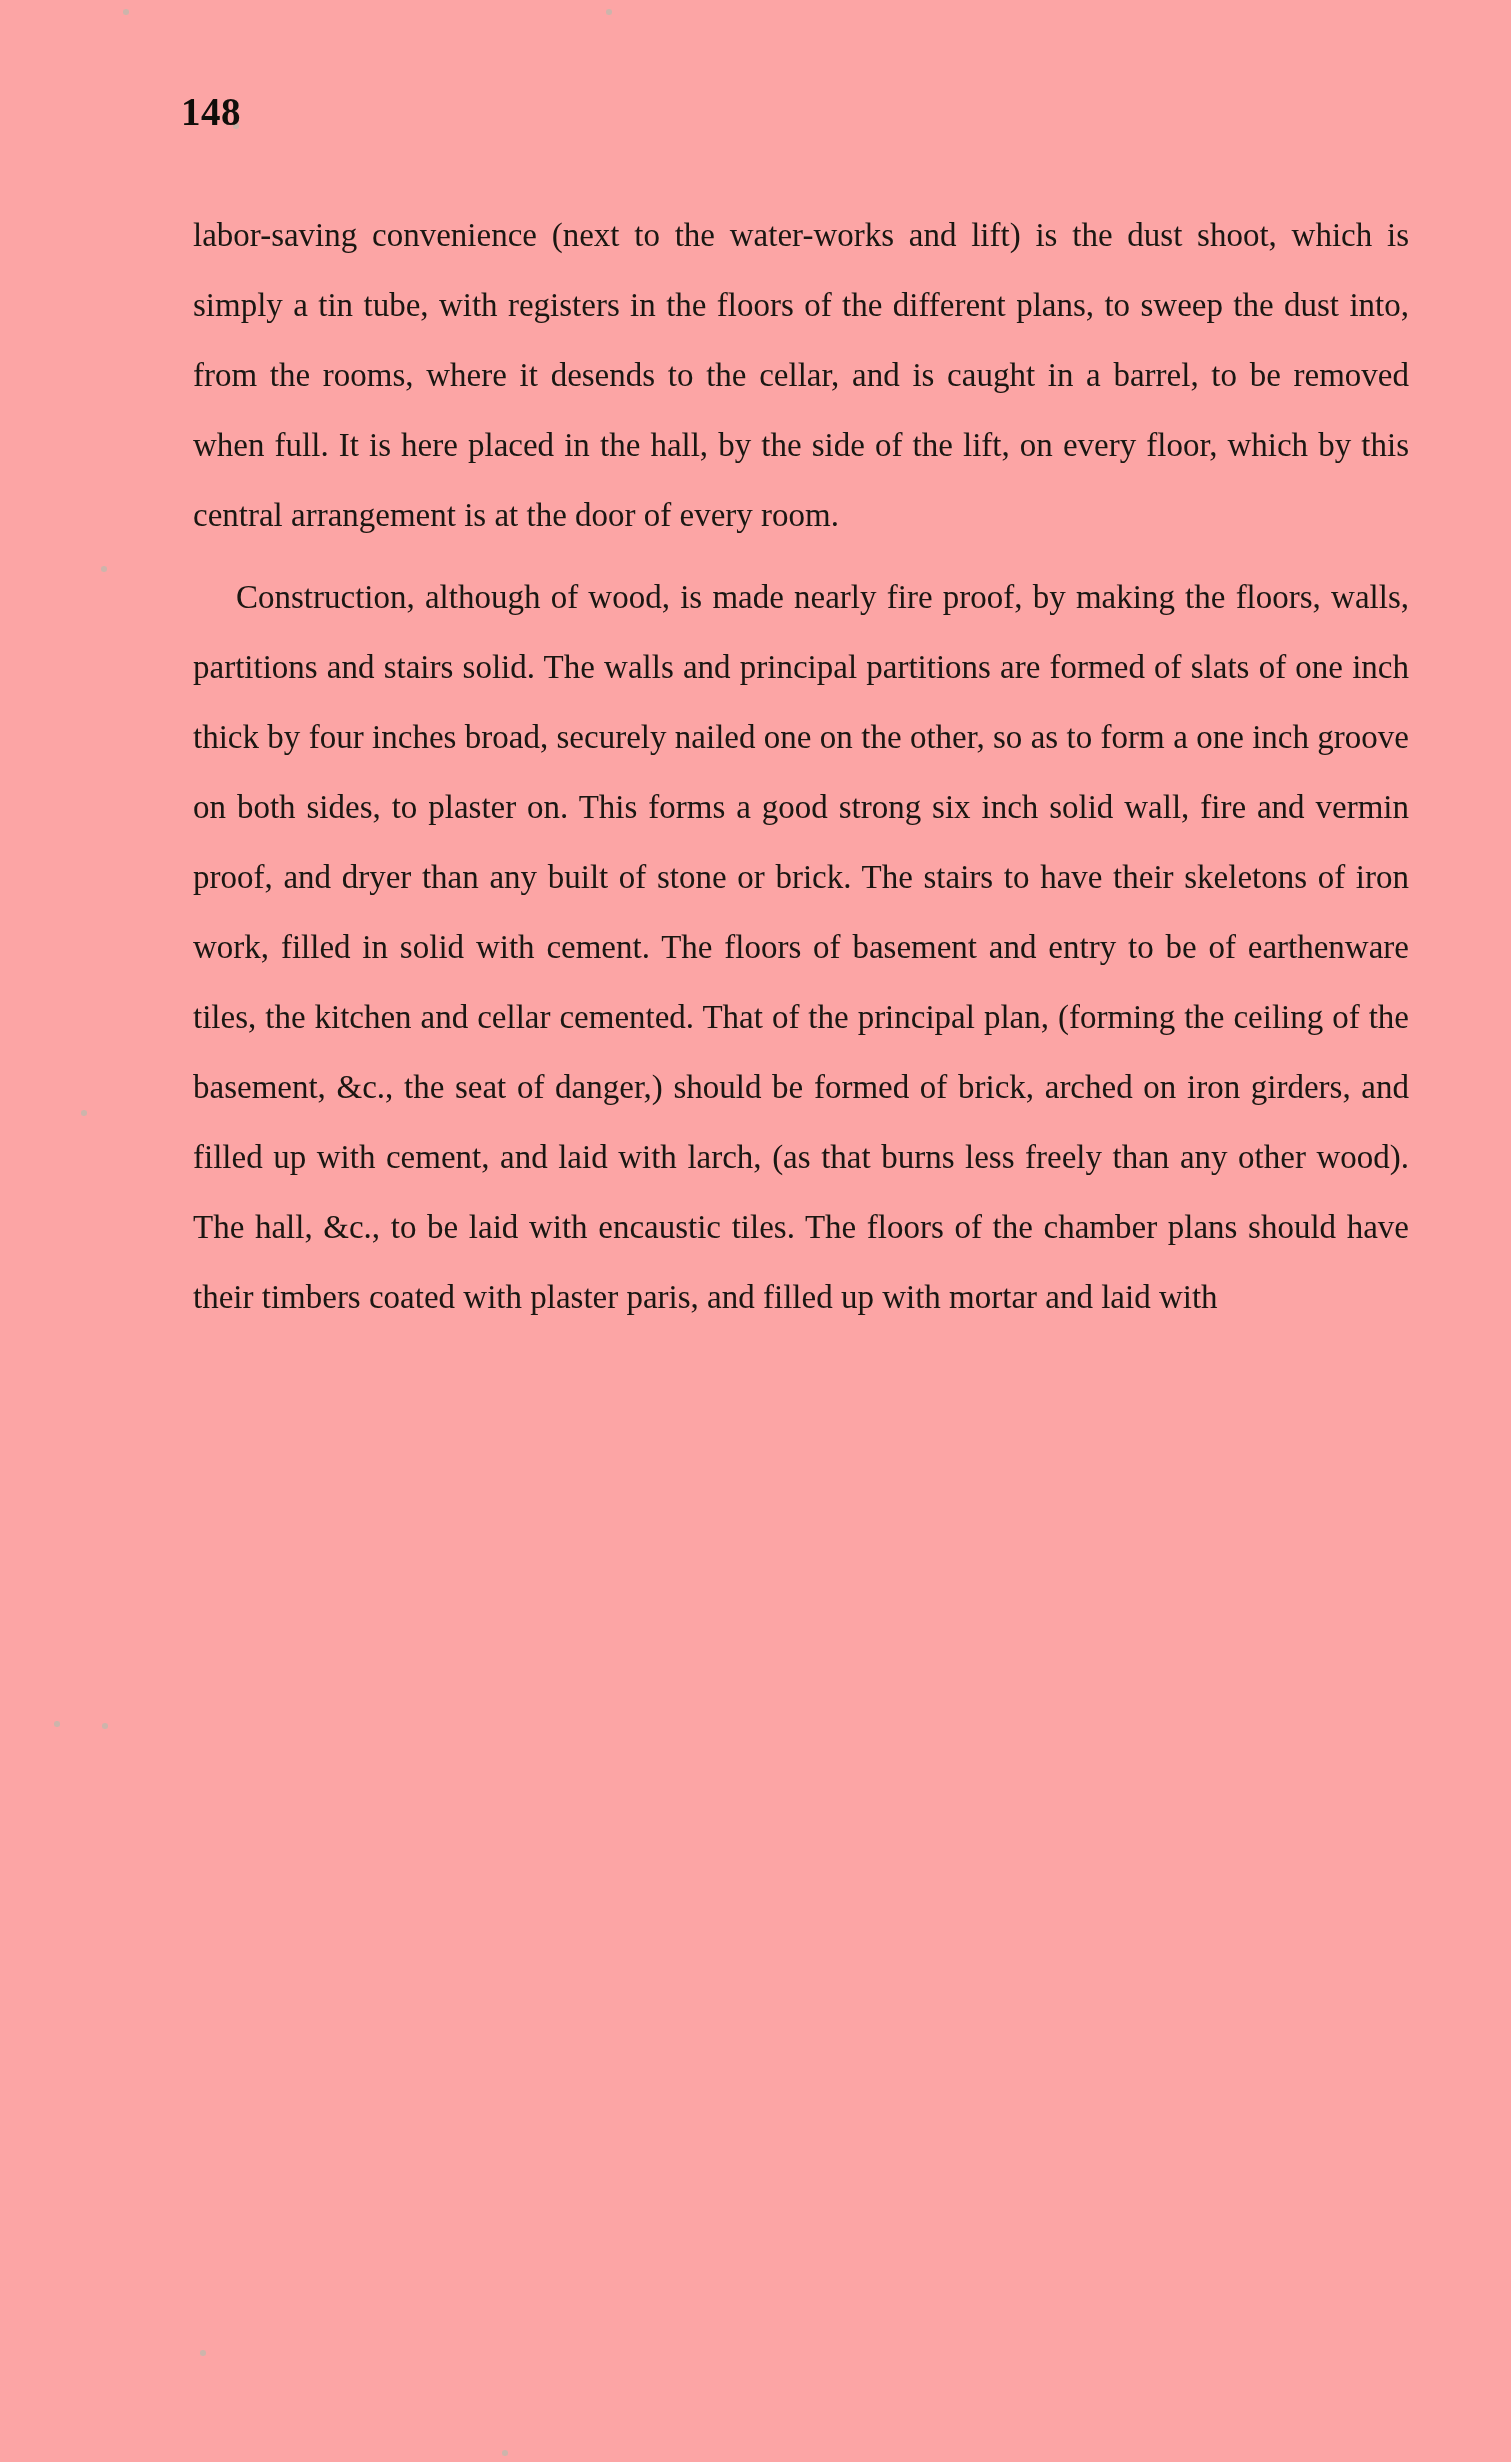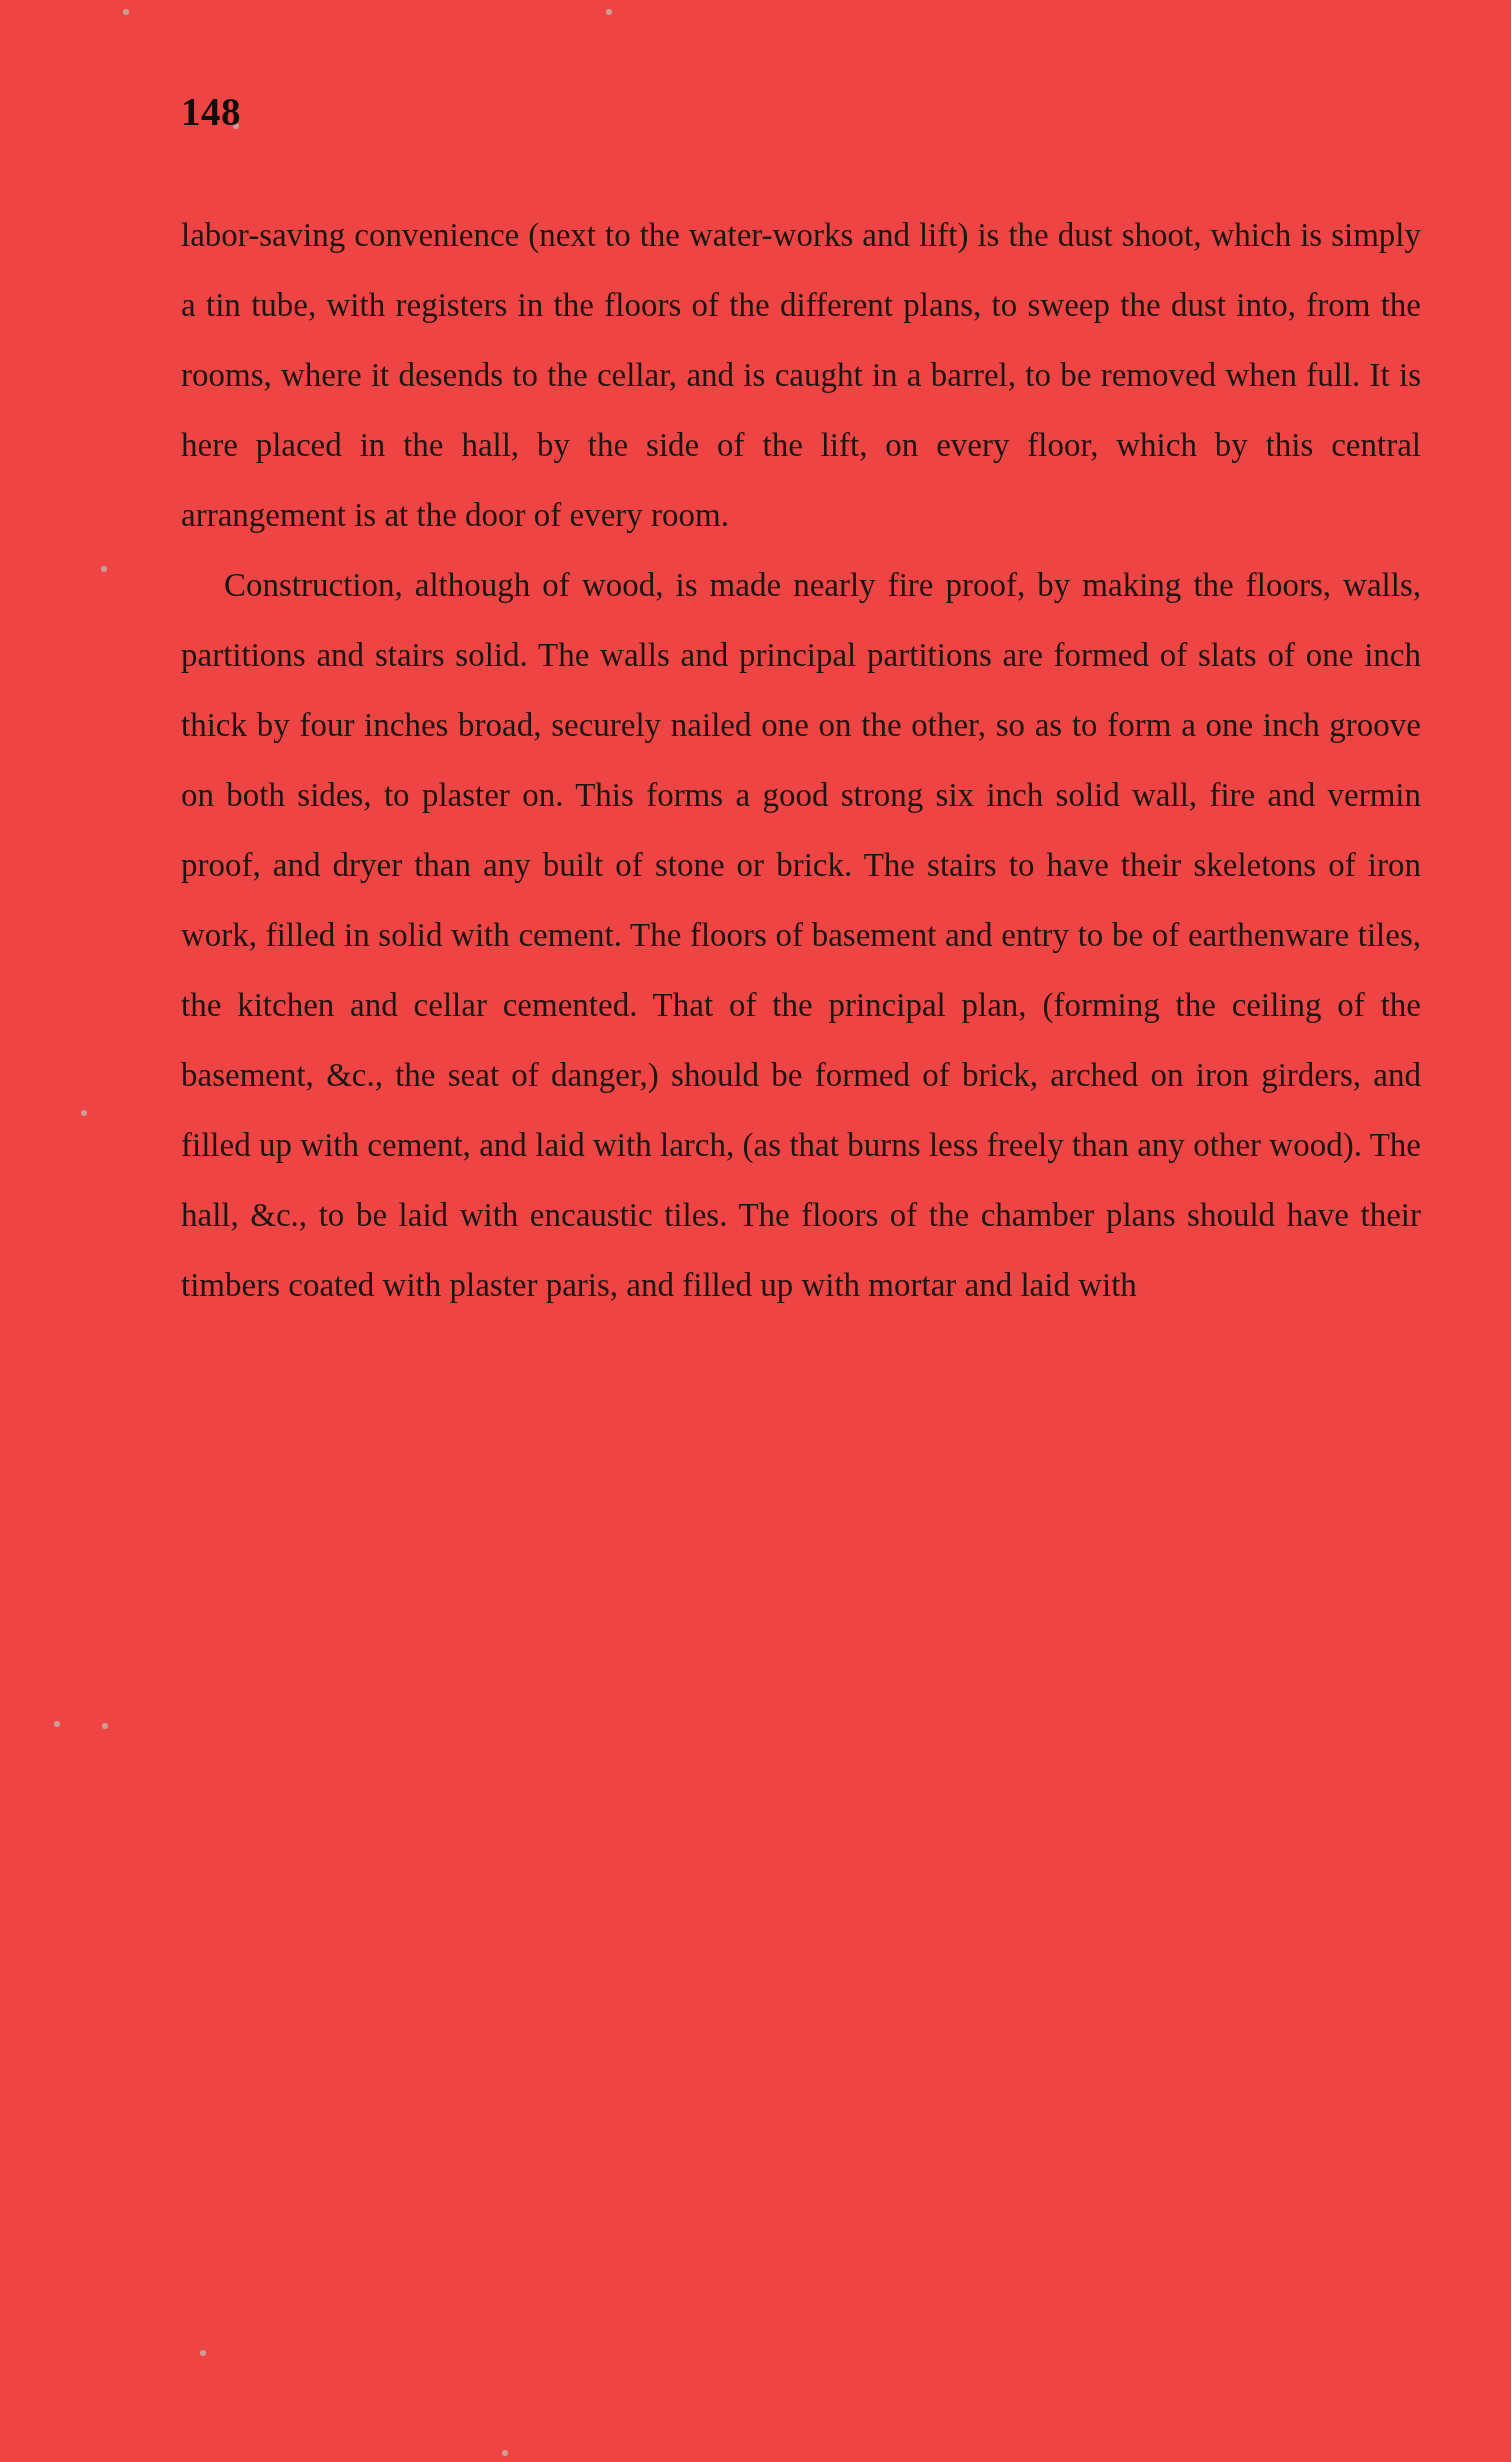--- a/index.html
+++ b/index.html
@@ -4,21 +4,21 @@
 <style>
   html, body {
     margin: 0;
     padding: 0;
     background: #ffffff;
   }
   .page {
     position: relative;
     width: 1511px;
     height: 2462px;
-    background: #ef4444;
+    background: #fca5a5;
     overflow: hidden;
     font-family: "Liberation Serif", serif;
     color: #17150f;
   }
   .content {
     position: absolute;
     left: 181px;
     top: 89px;
     width: 1240px;
   }
@@ -36,21 +36,21 @@
     color: #100e0a;
   }
   .head-title {
     font-size: 29px;
     font-weight: bold;
     letter-spacing: 2.4px;
     text-transform: uppercase;
     color: #17140e;
   }
   p.body {
-    margin: 0;
+    margin: 12px;
     font-size: 33px;
     line-height: 70px;
     text-align: justify;
     text-justify: inter-word;
     -webkit-hyphens: none;
     hyphens: none;
     color: #1a1712;
   }
   p.body + p.body {
     margin-top: 0;

